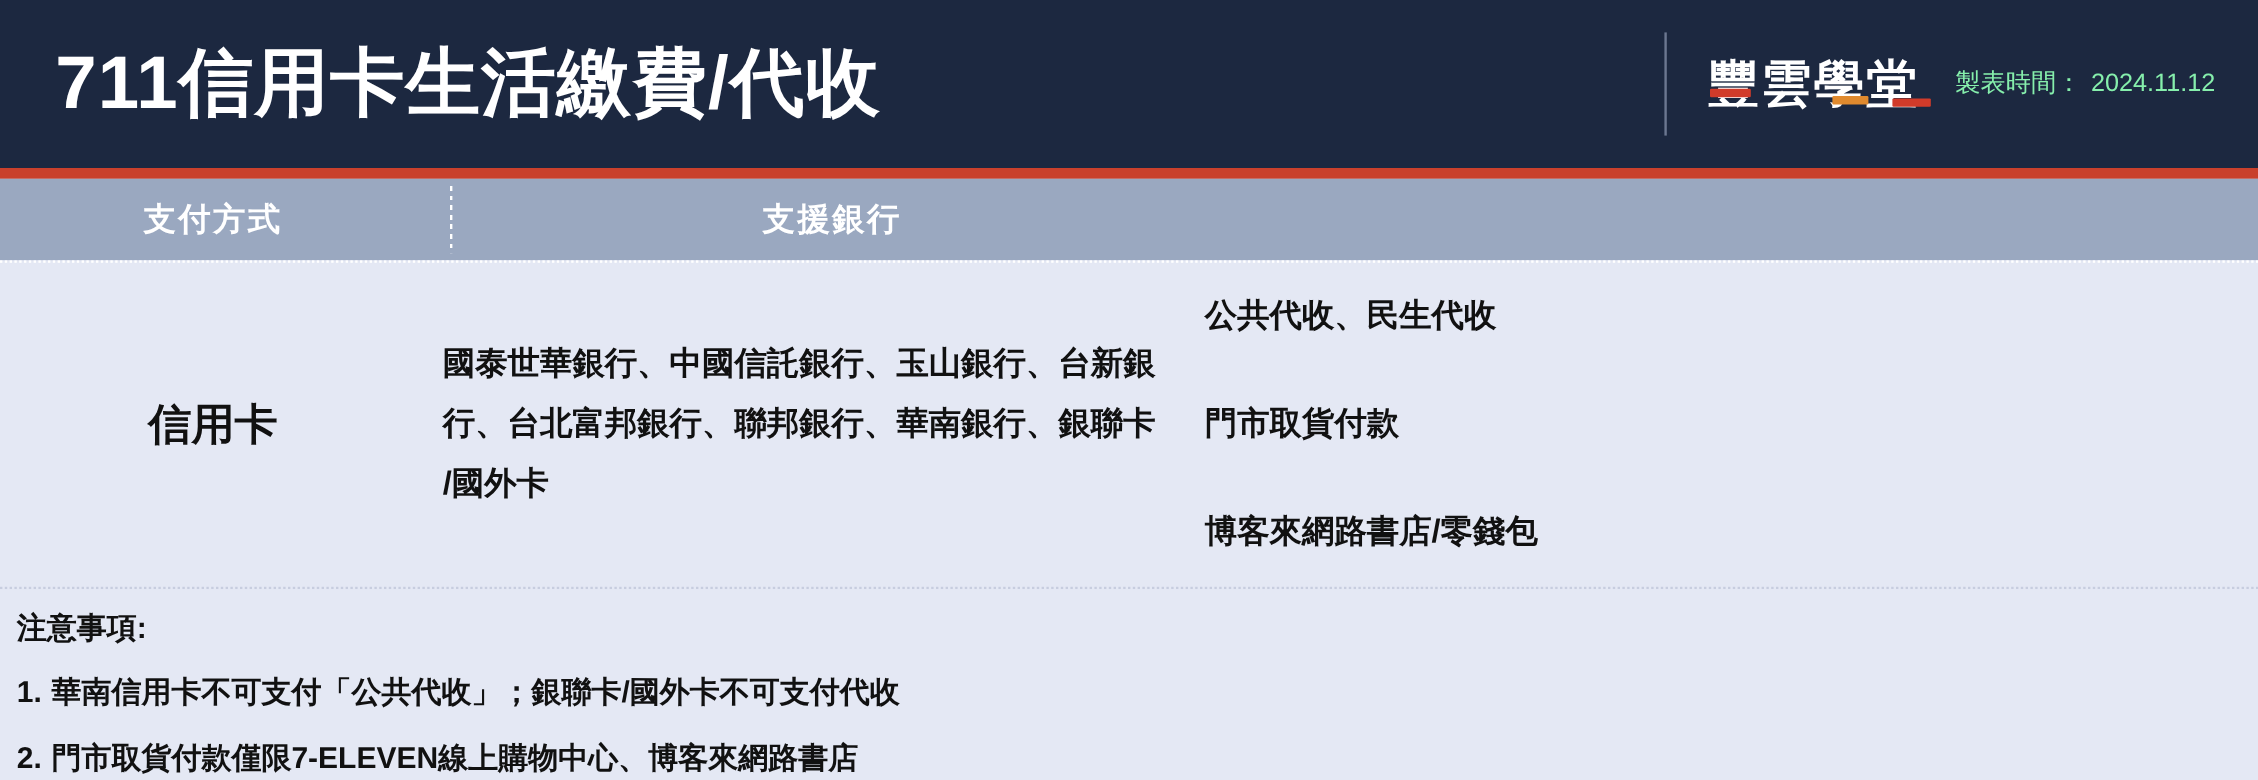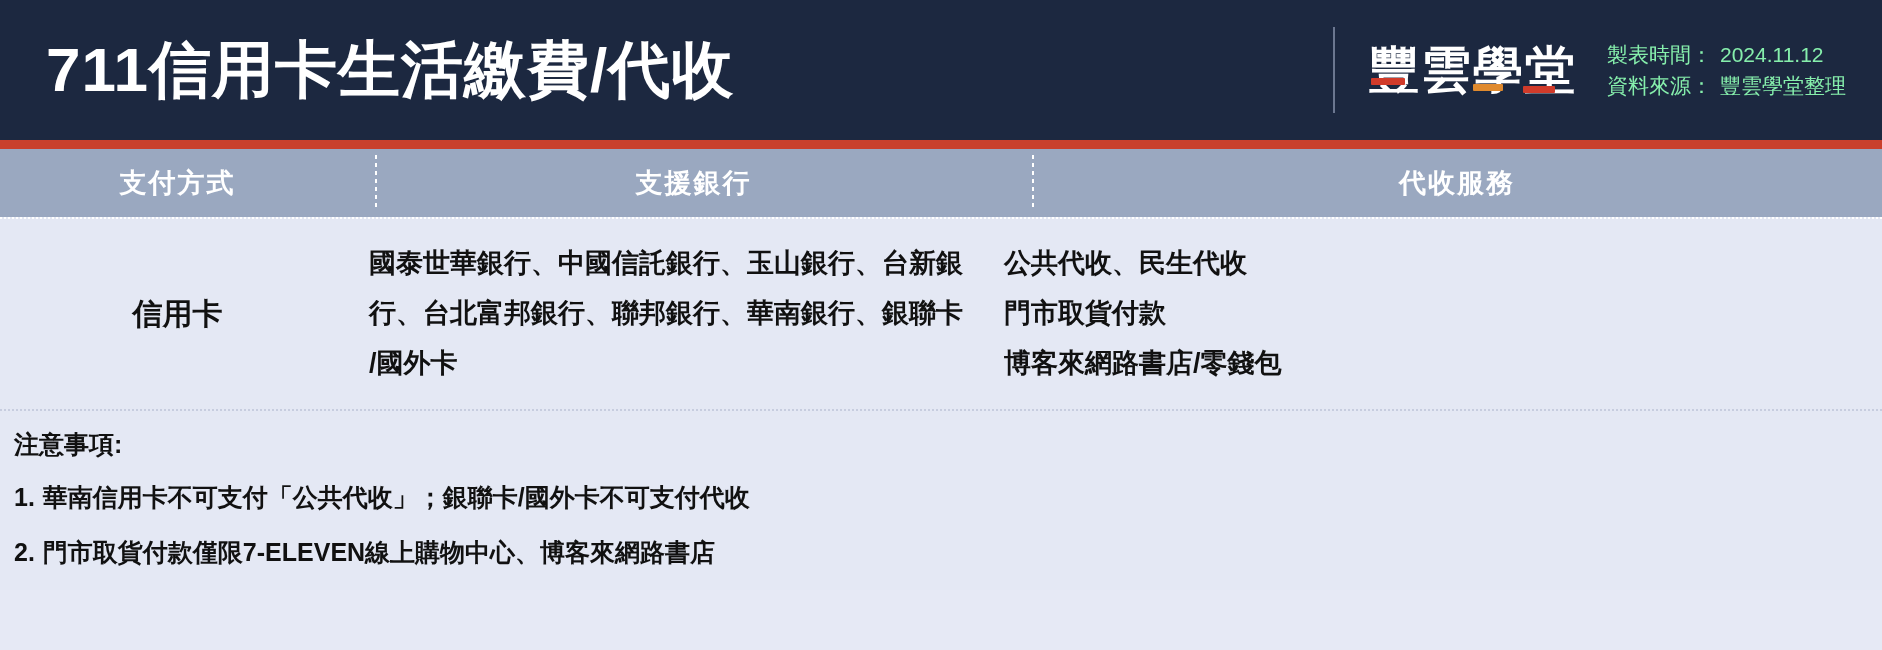--- a/index.html
+++ b/index.html
@@ -60,21 +60,21 @@
   
   .logo {
     display: flex;
     align-items: flex-end;
     position: relative;
     margin-right: 30px;
     flex: 0 0 auto;
   }
   .logo-text {
     color: #ffffff;
-    font-size: 50px;
+    font-size: 42px;
     font-weight: bold;
     letter-spacing: 2px;
     line-height: 1;
     position: relative;
     white-space: nowrap;
   }
   .logo-mark {
     position: absolute;
     height: 7px;
     border-radius: 1px;
@@ -150,24 +150,24 @@
     position: relative;
     display: flex;
     flex-direction: column;
     justify-content: center;
     color: #111111;
     font-size: 27px;
     font-weight: bold;
     line-height: 1.85;
   }
   .td.center { align-items: center; text-align: center; }
-  .td.pay-method { font-size: 30px; }
+  .td.pay-method { font-size: 36px; }
   .td-banks { padding-left: 8px; padding-right: 10px; text-align: justify; }
   .td-banks .line { display: block; padding-left: 6px; }
-  .td-services { padding-left: 12px; }
+  .td-services { padding-left: 12px; gap: 40px; }
   .td-services .line { display: block; }
 
   
   .notes {
     background: #e4e8f4;
     padding: 16px 18px 0 14px;
     flex: 1 1 auto;
   }
   .notes-title {
     font-size: 25px;
@@ -203,36 +203,31 @@
         <span class="logo-mark m1"></span>
         <span class="logo-mark m2"></span>
         <span class="logo-mark m3"></span>
       </div>
 
       <div class="meta">
         <div class="meta-row">
           <span class="meta-label">製表時間：</span>
           <span class="meta-value">2024.11.12</span>
         </div>
-        <div class="meta-row">
-          <span class="meta-label">資料來源：</span>
-          <span class="meta-value">豐雲學堂整理</span>
-        </div>
       </div>
     </div>
   </div>
 
   <div class="red-rule"></div>
 
   <div class="table">
 
     <div class="thead">
       <div class="th col-1">支付方式</div>
       <div class="th col-2">支援銀行</div>
-      <div class="th col-3">代收服務</div>
     </div>
 
     <div class="tbody-row">
       <div class="td col-1 center pay-method">信用卡</div>
 
       <div class="td col-2 td-banks">
         <span class="line">國泰世華銀行、中國信託銀行、玉山銀行、台新銀</span>
         <span class="line">行、台北富邦銀行、聯邦銀行、華南銀行、銀聯卡</span>
         <span class="line">/國外卡</span>
       </div>

